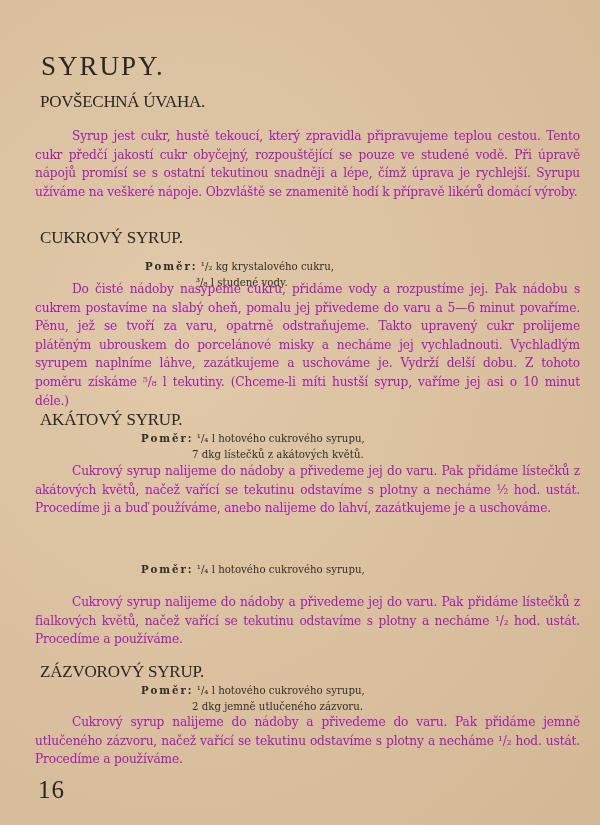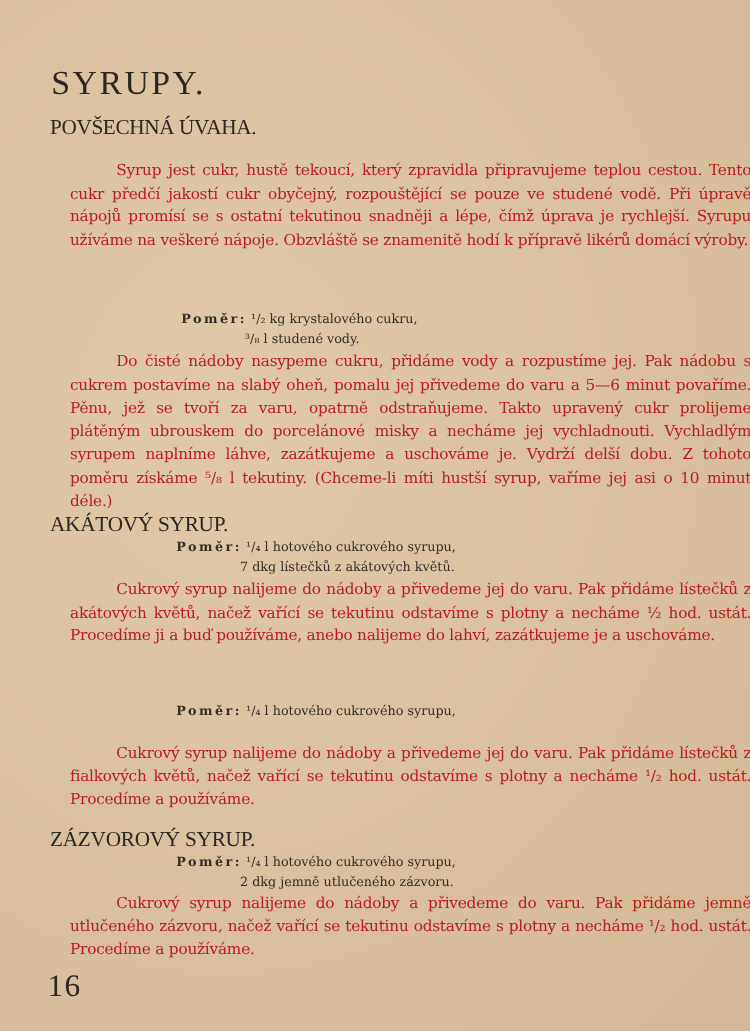--- a/index.html
+++ b/index.html
@@ -20,23 +20,23 @@
     position: absolute; left: 40px; top: 92px;
     font-family: "Liberation Serif", serif; font-size: 17px; color: #2b2724;
     margin: 0; font-weight: normal; letter-spacing: -0.3px;
   }
   .heading {
     position: absolute; left: 40px;
     font-family: "Liberation Serif", serif; font-size: 17px; color: #2b2724;
     margin: 0; font-weight: normal; letter-spacing: -0.2px;
   }
   .para {
-    position: absolute; left: 56px; width: 545px;
+    position: absolute; left: 35px; width: 545px;
     font-family: "DejaVu Serif", serif; font-size: 12.2px; line-height: 18.6px;
-    text-align: justify; margin: 0; color: #b91c1c; letter-spacing: -0.15px;
+    text-align: justify; margin: 0; color: #a21caf; letter-spacing: -0.15px;
   }
   .para .first { padding-left: 37px; }
   .ratio {
     position: absolute; font-family: "DejaVu Serif", serif; font-size: 10.2px;
     line-height: 16px; color: #332e29; margin: 0;
   }
   .ratio .lbl { letter-spacing: 2px; font-weight: bold; }
   .ratio .l2 { padding-left: 51px; display: block; }
   .pagenum {
     position: absolute; left: 38px; top: 776px;
@@ -45,21 +45,22 @@
   }
 </style>
 </head>
 <body>
 
 <div class="page">
   <h1 class="title">SYRUPY.</h1>
   <h2 class="subtitle">POVŠECHNÁ ÚVAHA.</h2>
   <p class="para" style="top:127px;"><span class="first">Syrup jest cukr, hustě tekoucí, který zpravidla připravujeme teplou cestou. Tento cukr předčí jakostí cukr obyčejný, rozpouštějící se pouze ve studené vodě. Při úpravě nápojů promísí se s ostatní tekutinou snadněji a lépe, čímž úprava je rychlejší. Syrupu užíváme na veškeré nápoje. Obzvláště se znamenitě hodí k přípravě likérů domácí výroby.</span></p>
 
-  <div class="ratio" style="left:145px; top:247px;">
+  <h3 class="heading" style="top:228px;">CUKROVÝ SYRUP.</h3>
+  <div class="ratio" style="left:145px; top:258px;">
     <span class="lbl">Poměr:</span>
     <span>¹/₂ kg krystalového cukru,</span>
     <span class="l2">³/₈ l studené vody.</span>
   </div>
   <p class="para" style="top:280px;"><span class="first">Do čisté nádoby nasypeme cukru, přidáme vody a rozpustíme jej. Pak nádobu s cukrem postavíme na slabý oheň, pomalu jej přivedeme do varu a 5—6 minut povaříme. Pěnu, jež se tvoří za varu, opatrně odstraňujeme. Takto upravený cukr prolijeme plátěným ubrouskem do porcelánové misky a necháme jej vychladnouti. Vychladlým syrupem naplníme láhve, zazátkujeme a uschováme je. Vydrží delší dobu. Z tohoto poměru získáme ⁵/₈ l tekutiny. (Chceme-li míti hustší syrup, vaříme jej asi o 10 minut déle.)</span></p>
 
   <h3 class="heading" style="top:410px;">AKÁTOVÝ SYRUP.</h3>
   <div class="ratio" style="left:141px; top:430px;">
     <span class="lbl">Poměr:</span>
     <span>¹/₄ l hotového cukrového syrupu,</span>

